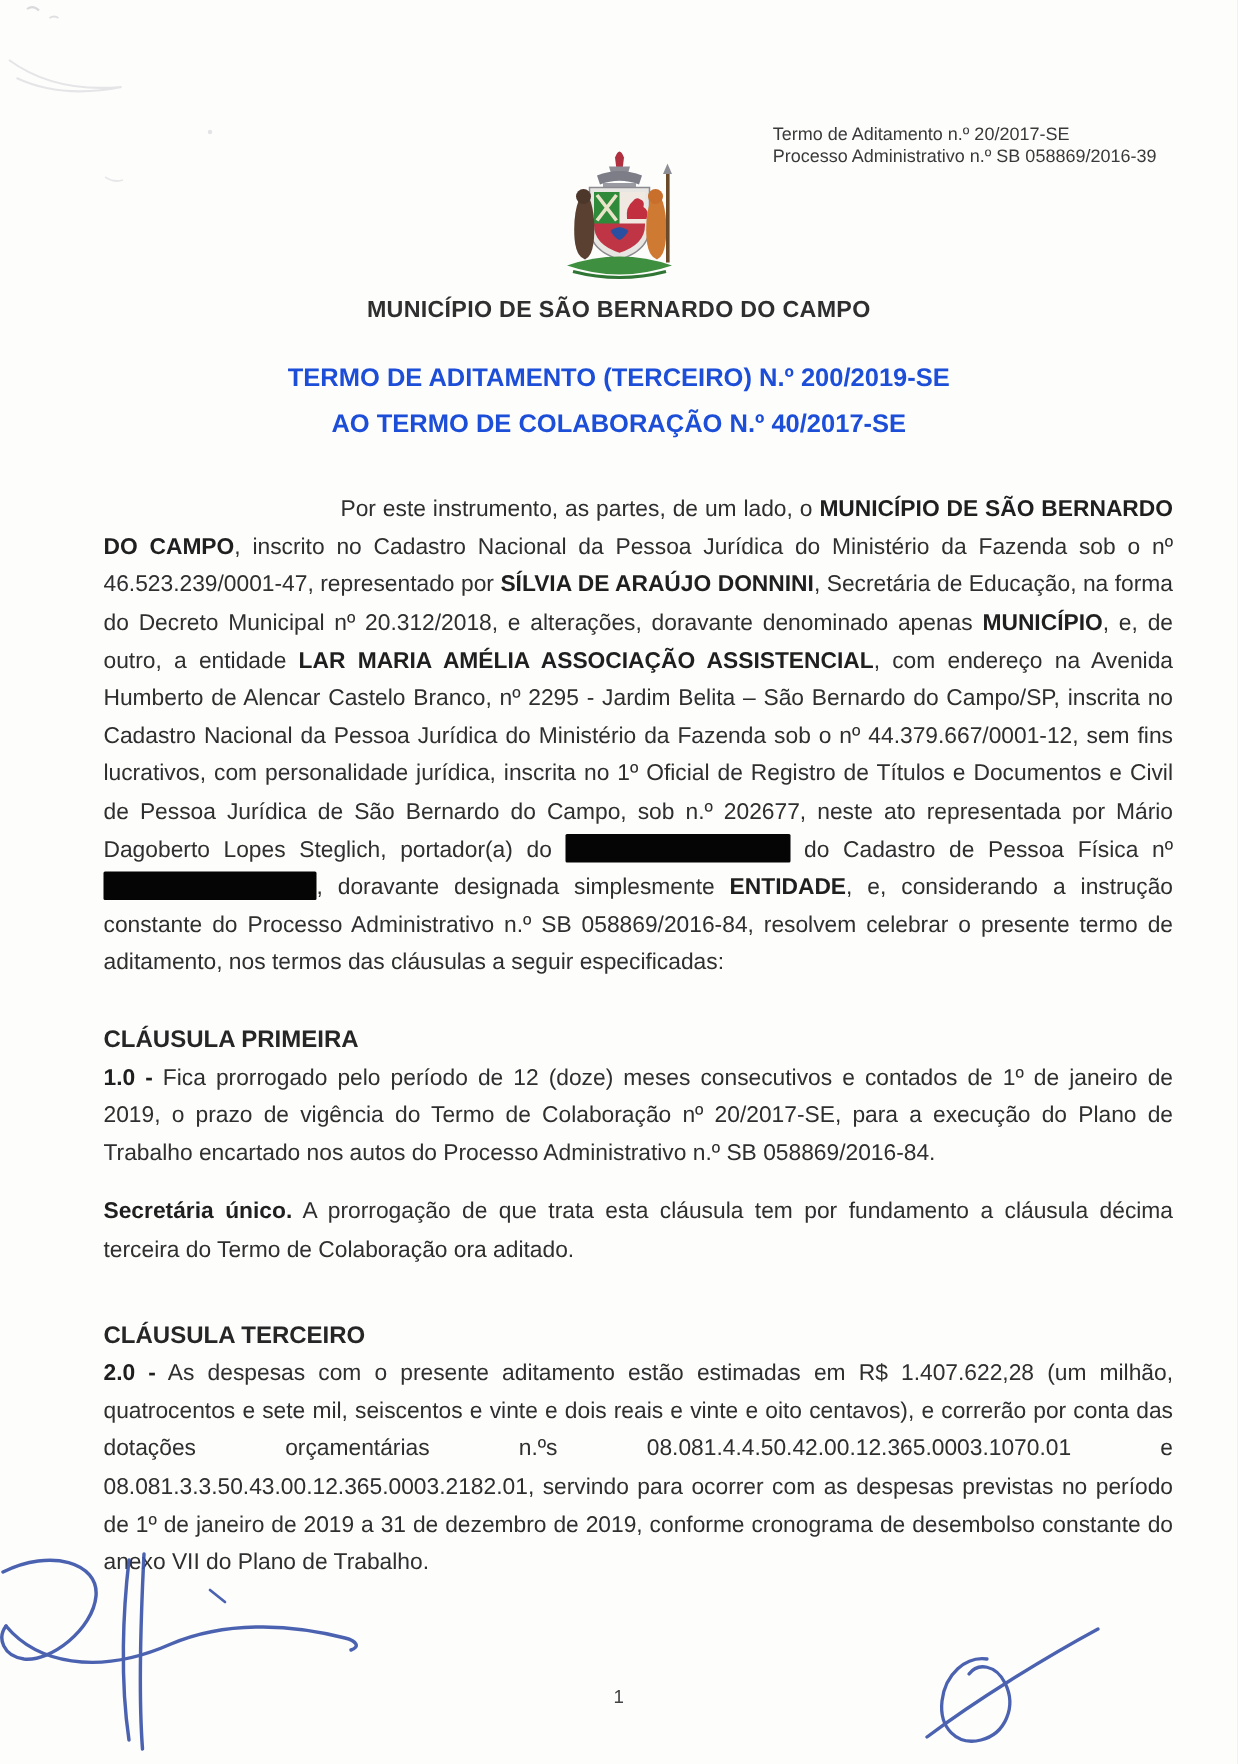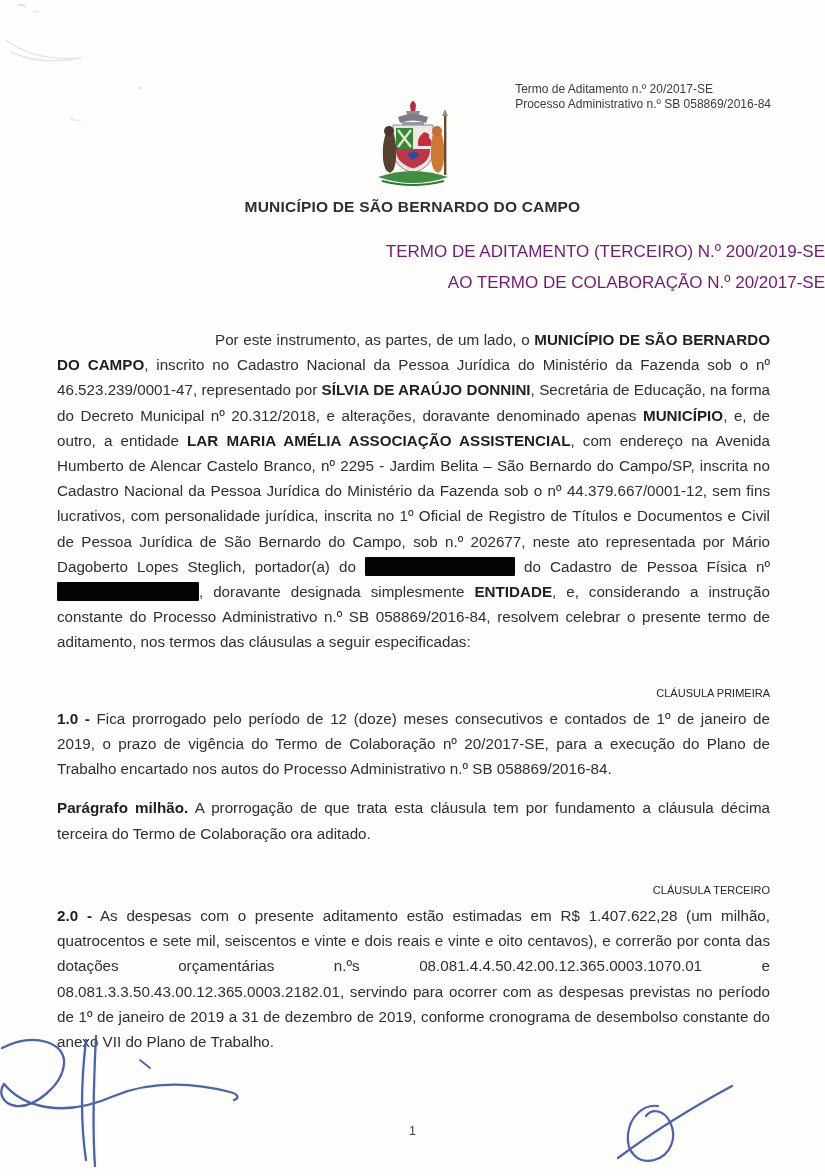--- a/index.html
+++ b/index.html
@@ -16,30 +16,30 @@
     position:absolute;top:82px;right:54px;
     text-align:left;font-size:12px;line-height:15px;color:#3a3a3a;
   }
   .crest{position:absolute;top:93px;left:50%;transform:translateX(-50%);}
   .muni{
     position:absolute;top:198px;left:0;width:100%;
     text-align:center;font-weight:bold;font-size:15.5px;letter-spacing:.2px;
   }
   .doc-title{
     position:absolute;top:236px;left:0;width:100%;
-    text-align:right;font-weight:normal;font-size:17px;line-height:31px;color:#701a75;
+    text-align:center;font-weight:bold;font-size:17px;line-height:31px;color:#1d4ed8;
   }
   .body{
-    position:absolute;top:327px;left:57px;width:713px;
+    position:absolute;top:327px;left:69px;width:713px;
     font-size:15.2px;line-height:25.2px;text-align:justify;
   }
   .body p{margin:0;}
   p.intro{text-indent:158px;}
   .clause-heading{
-    margin:26px 0 0 0;text-align:right;font-weight:normal;font-size:11px;color:#262626;
+    margin:26px 0 0 0;text-align:left;font-weight:bold;font-size:16px;color:#262626;
   }
   .clause-heading.second{margin-top:32px;}
   p.after-heading{margin-top:0;}
   p.sole{margin-top:14px;}
   .b{font-weight:bold;color:#1f1f1f;}
   .redact{
     display:inline-block;background:#050505;height:19px;
     vertical-align:-4px;border-radius:1px;
   }
   .page-num{
@@ -59,21 +59,21 @@
   <svg class="pencil" width="180" height="150" viewBox="0 0 180 150">
     <path d="M18,6 q4,-3 8,1" stroke="#9a9aa4" stroke-width="1.4" fill="none"></path>
     <path d="M33,12 q3,-2 6,0" stroke="#a8a8b0" stroke-width="1.2" fill="none"></path>
     <path d="M6,40 q30,22 75,18 q-40,8 -70,-6" stroke="#b9b9c2" stroke-width="1.4" fill="none"></path>
     <path d="M70,118 q6,4 12,2" stroke="#c0c0c8" stroke-width="1.2" fill="none"></path>
     <circle cx="140" cy="88" r="1.5" fill="#b5b5be"></circle>
   </svg>
 
   <div class="meta">
     <div>Termo de Aditamento n.º 20/2017-SE</div>
-    <div>Processo Administrativo n.º SB 058869/2016-84</div>
+    <div>Processo Administrativo n.º SB 058869/2016-39</div>
   </div>
 
   <svg class="crest" width="102" height="104" viewBox="0 0 102 104">
 
     <path d="M48,12 q3,-8 6,0 l-1,8 l-4,0 Z" fill="#b03040"></path>
     <path d="M44,18 h14 l-2,7 h-10 Z" fill="#8d8d95"></path>
     <path d="M36,24 q15,-6 30,0 l-2,6 q-13,-5 -26,0 Z" fill="#7d7d88"></path>
     <path d="M40,29 h22 v4 h-22 Z" fill="#9a9aa2"></path>
 
     <path d="M31,32 h40 v26 q0,16 -20,22 q-20,-6 -20,-22 Z" fill="#e8e6e2" stroke="#8a8a90" stroke-width="1"></path>
@@ -96,29 +96,29 @@
     <path d="M83,16 l3,7 h-6 Z" fill="#8d8d95"></path>
 
     <path d="M16,84 q35,-12 70,0 q-35,12 -70,0 Z" fill="#3e8f3f"></path>
     <path d="M20,88 q31,8 62,0" stroke="#2f7533" stroke-width="2" fill="none"></path>
   </svg>
 
   <div class="muni">MUNICÍPIO DE SÃO BERNARDO DO CAMPO</div>
 
   <div class="doc-title">
     <div>TERMO DE ADITAMENTO (TERCEIRO) N.º 200/2019-SE</div>
-    <div>AO TERMO DE COLABORAÇÃO N.º 20/2017-SE</div>
+    <div>AO TERMO DE COLABORAÇÃO N.º 40/2017-SE</div>
   </div>
 
   <div class="body">
     <p class="intro"><span>Por este instrumento, as partes, de um lado, o </span><span class="b">MUNICÍPIO DE SÃO BERNARDO DO CAMPO</span><span>, inscrito no Cadastro Nacional da Pessoa Jurídica do Ministério da Fazenda sob o nº 46.523.239/0001-47, representado por </span><span class="b">SÍLVIA DE ARAÚJO DONNINI</span><span>, Secretária de Educação, na forma do Decreto Municipal nº 20.312/2018, e alterações, doravante denominado apenas </span><span class="b">MUNICÍPIO</span><span>, e, de outro, a entidade </span><span class="b">LAR MARIA AMÉLIA ASSOCIAÇÃO ASSISTENCIAL</span><span>, com endereço na Avenida Humberto de Alencar Castelo Branco, nº 2295 - Jardim Belita – São Bernardo do Campo/SP, inscrita no Cadastro Nacional da Pessoa Jurídica do Ministério da Fazenda sob o nº 44.379.667/0001-12, sem fins lucrativos, com personalidade jurídica, inscrita no 1º Oficial de Registro de Títulos e Documentos e Civil de Pessoa Jurídica de São Bernardo do Campo, sob n.º 202677, neste ato representada por Mário Dagoberto Lopes Steglich, portador(a) do </span><span class="redact" style="width: 150px;"></span><span> do Cadastro de Pessoa Física nº </span><span class="redact" style="width: 142px;"></span><span>, doravante designada simplesmente </span><span class="b">ENTIDADE</span><span>, e, considerando a instrução constante do Processo Administrativo n.º SB 058869/2016-84, resolvem celebrar o presente termo de aditamento, nos termos das cláusulas a seguir especificadas:</span></p>
 
     <h4 class="clause-heading">CLÁUSULA PRIMEIRA</h4>
     <p class="after-heading"><span class="b">1.0 -</span><span> Fica prorrogado pelo período de 12 (doze) meses consecutivos e contados de 1º de janeiro de 2019, o prazo de vigência do Termo de Colaboração nº 20/2017-SE, para a execução do Plano de Trabalho encartado nos autos do Processo Administrativo n.º SB 058869/2016-84.</span></p>
-    <p class="sole"><span class="b">Parágrafo milhão.</span><span> A prorrogação de que trata esta cláusula tem por fundamento a cláusula décima terceira do Termo de Colaboração ora aditado.</span></p>
+    <p class="sole"><span class="b">Secretária único.</span><span> A prorrogação de que trata esta cláusula tem por fundamento a cláusula décima terceira do Termo de Colaboração ora aditado.</span></p>
 
     <h4 class="clause-heading second">CLÁUSULA TERCEIRO</h4>
     <p class="after-heading"><span class="b">2.0 -</span><span> As despesas com o presente aditamento estão estimadas em R$ 1.407.622,28 (um milhão, quatrocentos e sete mil, seiscentos e vinte e dois reais e vinte e oito centavos), e correrão por conta das dotações orçamentárias n.ºs 08.081.4.4.50.42.00.12.365.0003.1070.01 e 08.081.3.3.50.43.00.12.365.0003.2182.01, servindo para ocorrer com as despesas previstas no período de 1º de janeiro de 2019 a 31 de dezembro de 2019, conforme cronograma de desembolso constante do anexo VII do Plano de Trabalho.</span></p>
   </div>
 
   <div class="page-num">1</div>
 
   <svg class="sig sig-left" width="258" height="144" viewBox="0 0 258 144">
     <g stroke="#3c55aa" stroke-width="2.3" fill="none" stroke-linecap="round" opacity="0.92">
       <path d="M8,14 C 40,-2 72,8 70,30 C 68,52 40,74 22,72 C 8,70 4,58 10,50"></path>

